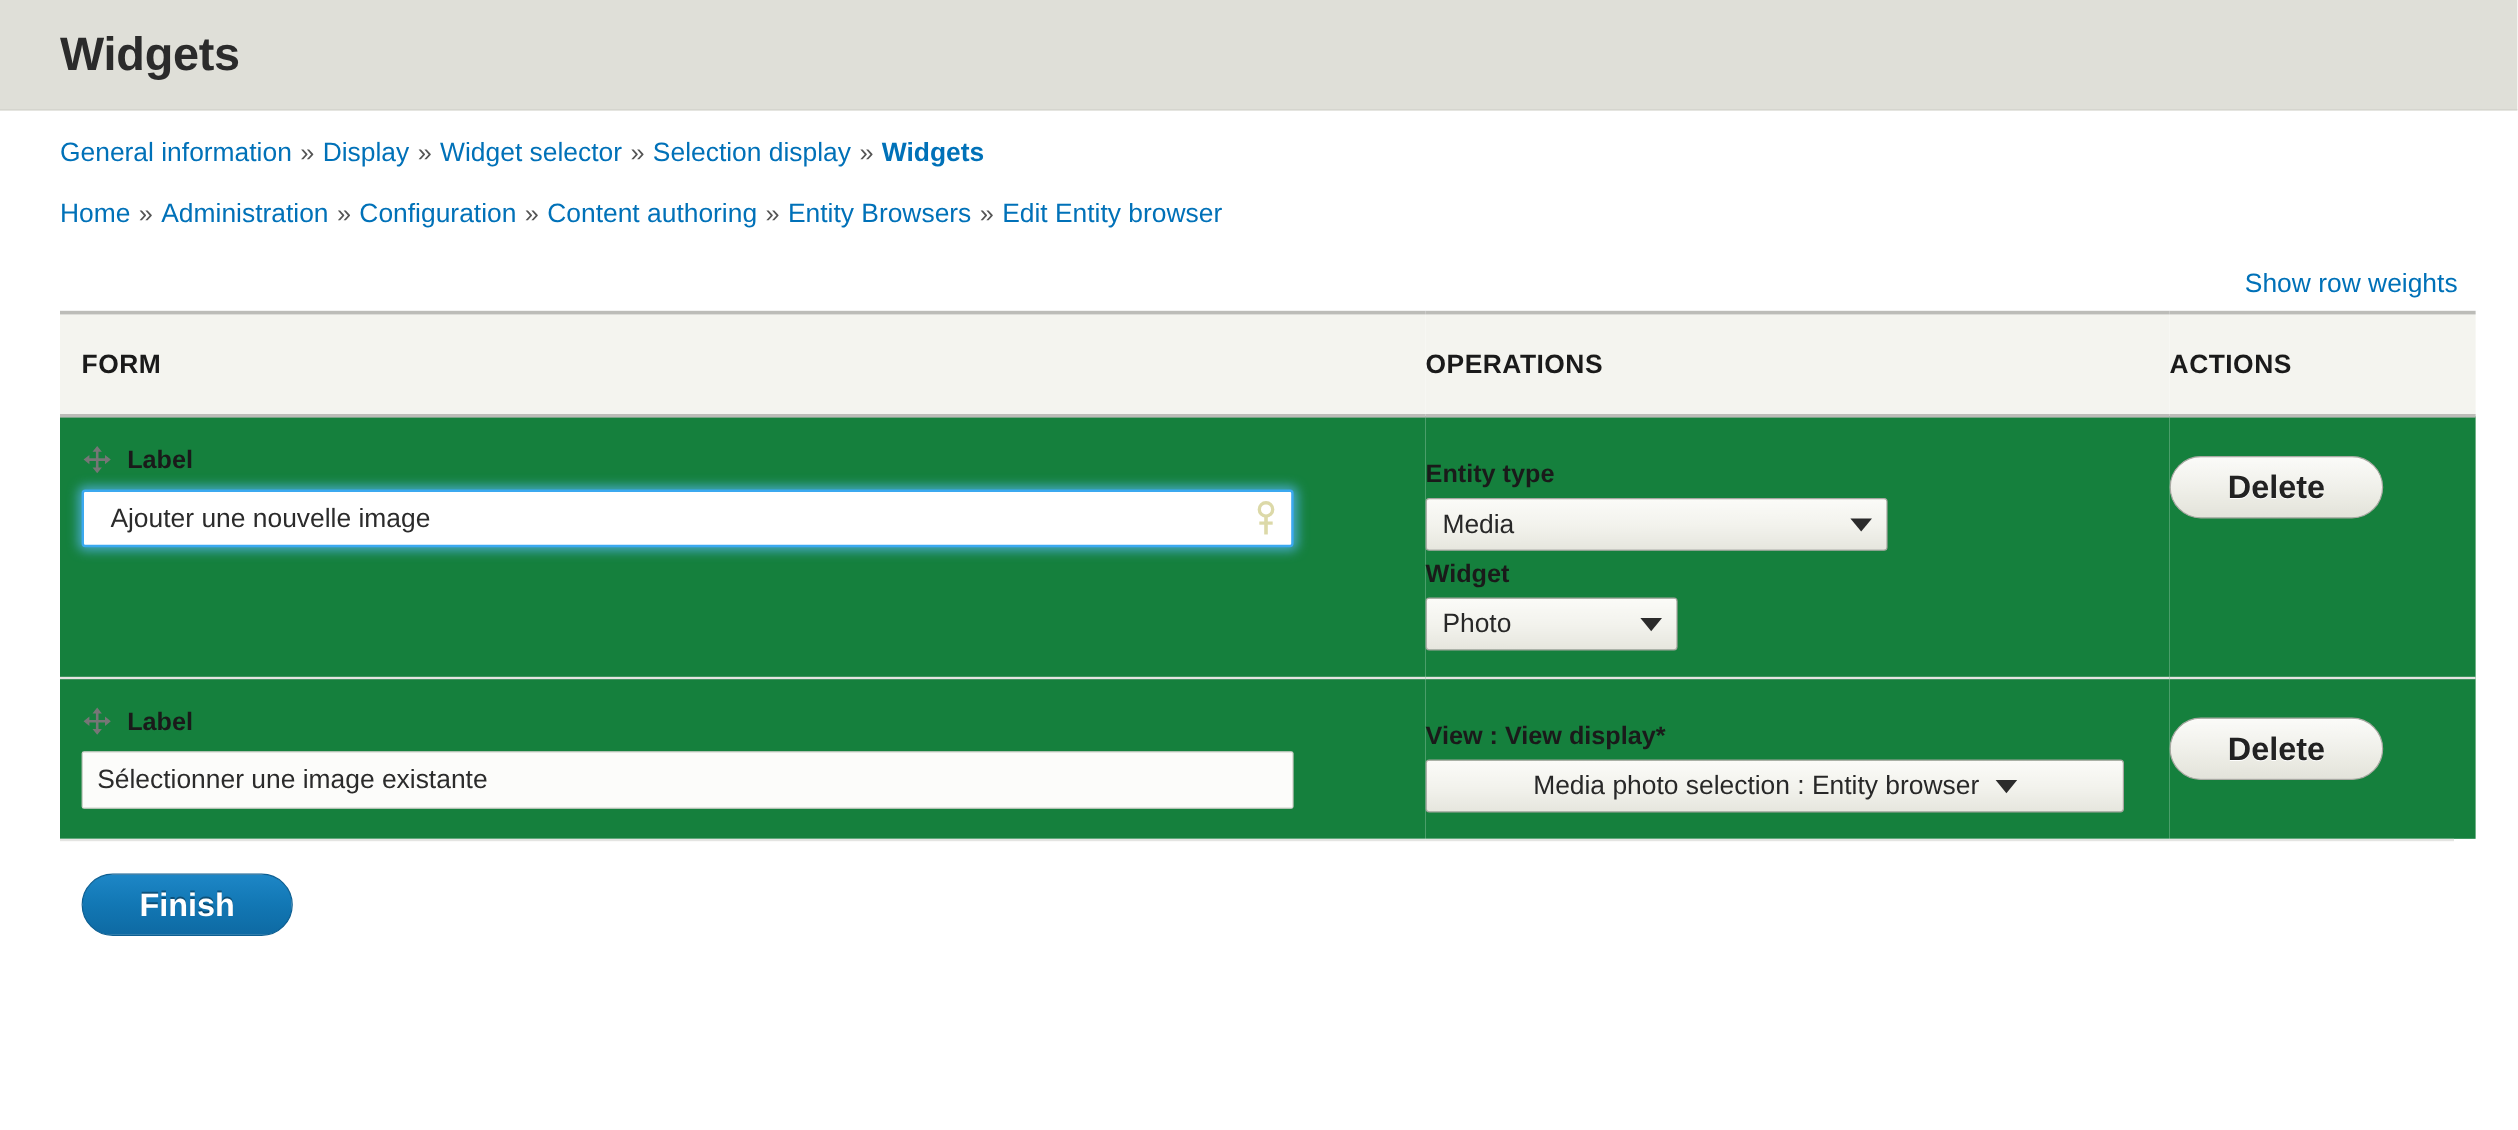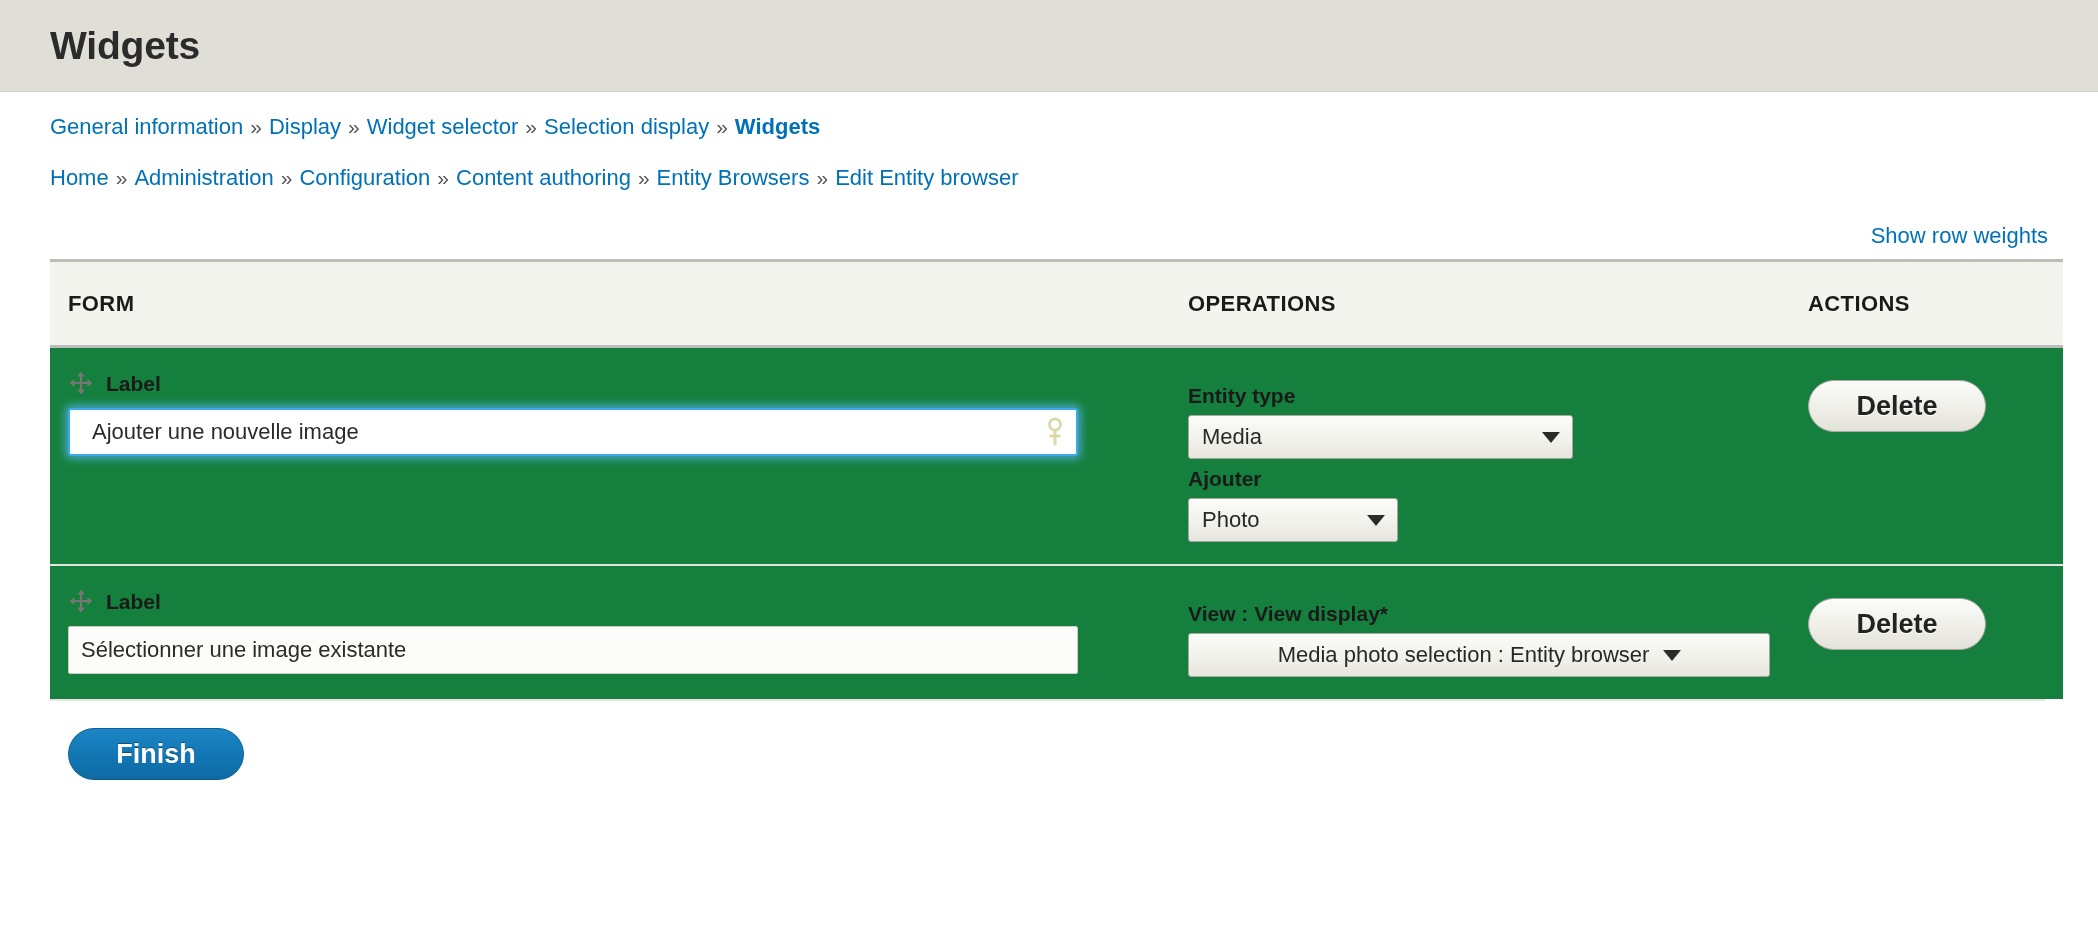--- a/index.html
+++ b/index.html
@@ -324,21 +324,21 @@
         <td>
           <div class="cell-pad-ops">
             <div class="ops-field">
               <label class="ops-label">Entity type</label>
               <div class="select w-entity">
                 <span>Media</span>
                 <span class="caret"></span>
               </div>
             </div>
             <div class="ops-field">
-              <label class="ops-label">Ajouter</label>
+              <label class="ops-label">Widget</label>
               <div class="select w-bundle">
                 <span>Photo</span>
                 <span class="caret"></span>
               </div>
             </div>
           </div>
         </td>
         <td>
           <div class="cell-pad-act">
             <button class="btn btn-delete">Delete</button>

